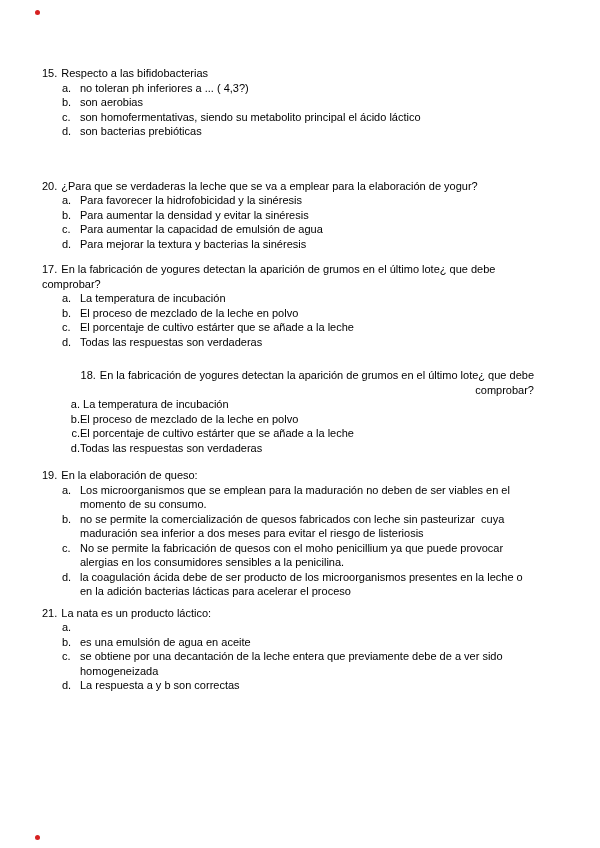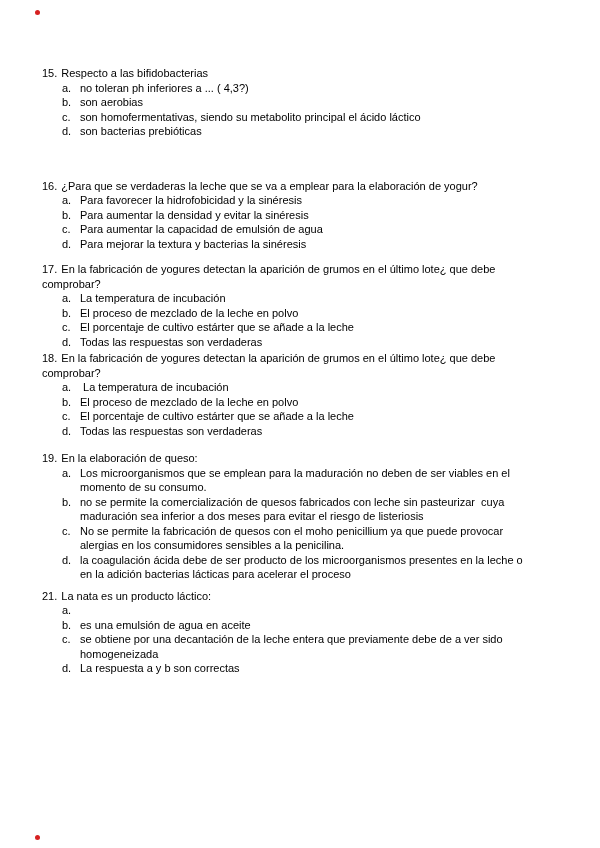--- a/index.html
+++ b/index.html
@@ -41,22 +41,22 @@
     width: 18px;
   }
   .opt-text {
     max-width: 455px;
     white-space: pre-wrap;
   }
   .filler-line { white-space: pre-wrap; }
   
   .q15 { margin-bottom: 40px; }
   .q16 { margin-bottom: 11px; }
-  .q17 { margin-bottom: 2px; }
-  .q18 { margin-bottom: 13px; }
+  .q17 { margin-bottom: 19px; }
+  .q18 { margin-bottom: 13px; text-align: right; }
   .q19 { margin-bottom: 7px; }
   .line20 { margin-bottom: 11px; }
 </style>
 </head>
 <body>
 
 <div class="page">
 
   <span class="marker-dot top"></span>
   <span class="marker-dot bottom"></span>
@@ -77,21 +77,21 @@
           <span class="opt-text">son homofermentativas, siendo su metabolito principal el ácido láctico</span>
         </li>
       <li class="opt">
           <span class="opt-letter">d.</span>
           <span class="opt-text">son bacterias prebióticas</span>
         </li>
     </ol>
   </div>
 
   <div class="question q16">
-    <div class="q-head"><span class="q-num">16.</span><span>¿Para que se verdaderas la leche que se va a emplear para la elaboración de yogur?</span></div>
+    <div class="q-head"><span class="q-num">20.</span><span>¿Para que se verdaderas la leche que se va a emplear para la elaboración de yogur?</span></div>
     <ol class="options">
       <li class="opt">
           <span class="opt-letter">a.</span>
           <span class="opt-text">Para favorecer la hidrofobicidad y la sinéresis</span>
         </li>
       <li class="opt">
           <span class="opt-letter">b.</span>
           <span class="opt-text">Para aumentar la densidad y evitar la sinéresis</span>
         </li>
       <li class="opt">

